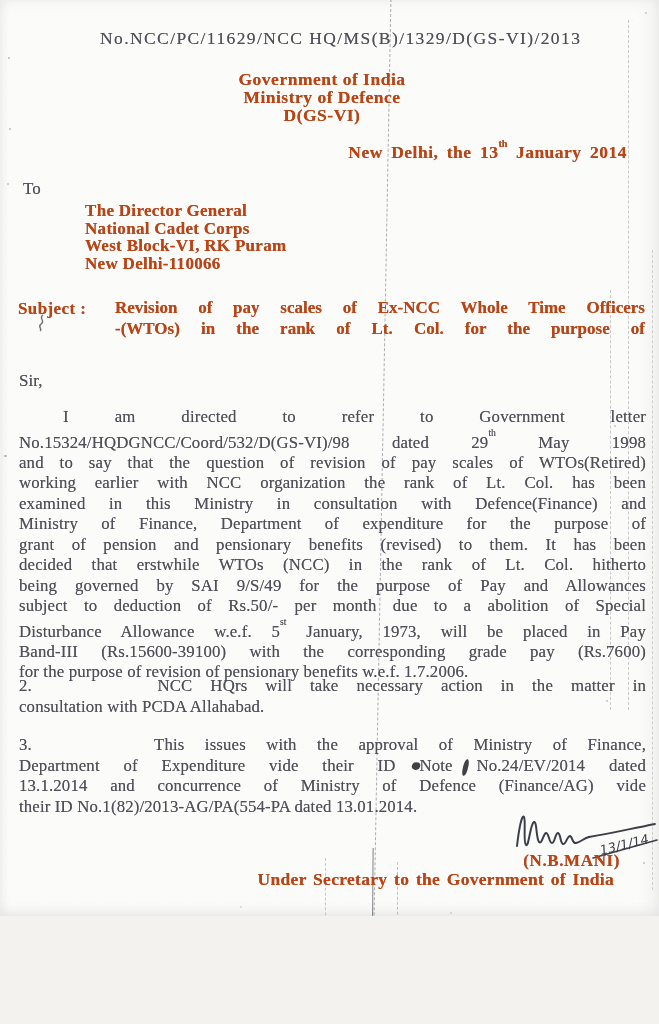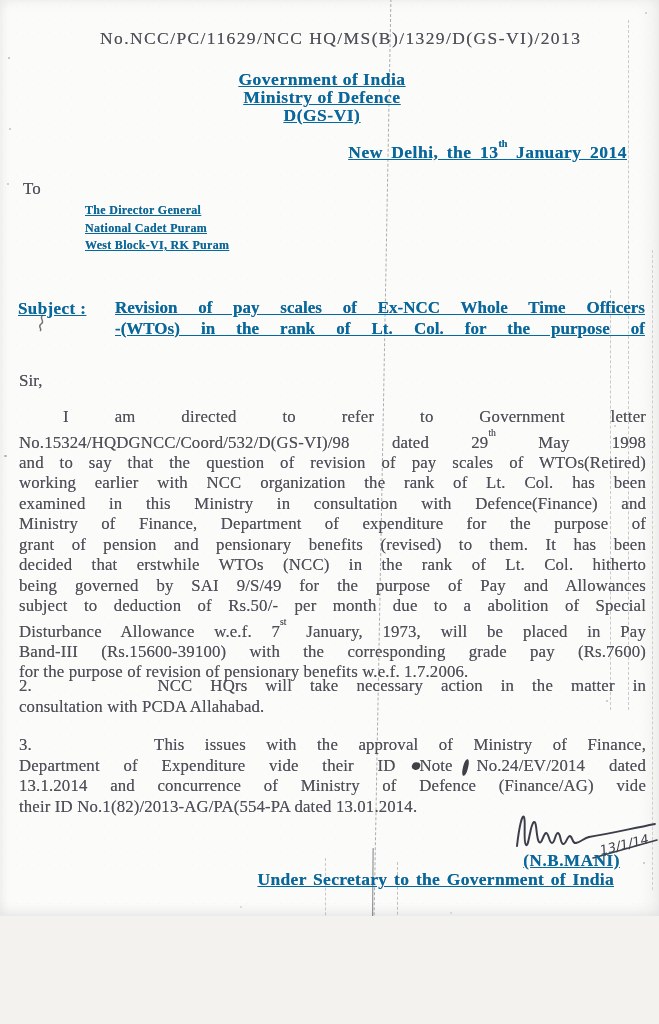--- a/index.html
+++ b/index.html
@@ -11,28 +11,28 @@
     color:#4e4f58;
     box-shadow:inset -8px 0 16px rgba(40,40,50,.05), inset 0 -6px 12px rgba(40,40,50,.035), inset 4px 0 10px rgba(40,40,50,.03);
   }
   .noise{
     position:absolute;inset:0;pointer-events:none;
     background-image:radial-gradient(rgba(60,60,75,.05) .6px, transparent .8px);
     background-size:11px 13px;
     opacity:.8;
   }
   .ink{color:#4e4f58;text-shadow:0 0 .4px rgba(78,79,88,.65);}
-  .bold{font-weight:700;color:#0369a1;text-shadow:0 0 .4px rgba(52,53,62,.6);text-decoration:underline;}
+  .bold{font-weight:700;color:#c2410c;text-shadow:0 0 .4px rgba(52,53,62,.6);}
 
   .abs{position:absolute;}
   .ref{top:28px;left:100px;font-size:17.5px;letter-spacing:1.4px;white-space:nowrap;}
   .org{top:70px;left:0;width:644px;text-align:center;font-size:17.5px;line-height:18px;letter-spacing:.5px;}
   .dateline{top:142px;left:0;right:32px;text-align:right;font-size:17.5px;letter-spacing:.5px;word-spacing:3.5px;white-space:nowrap;}
   .to{top:179px;left:23px;font-size:17px;}
-  .address{top:202px;left:85px;font-size:12px;line-height:17.6px;letter-spacing:.3px;}
+  .address{top:202px;left:85px;font-size:17px;line-height:17.6px;letter-spacing:.3px;}
   .subject-label{top:299px;left:18px;font-size:17px;letter-spacing:.4px;}
   .subject-text{top:297px;left:115px;width:530px;font-size:17px;line-height:21px;}
   .sir{top:371px;left:19px;font-size:17px;}
   .para{left:19px;width:627px;font-size:16.8px;line-height:20.5px;letter-spacing:.15px;}
   .p1{top:407px;} .p2{top:676px;} .p3{top:735px;}
   .jline{text-align:justify;text-align-last:justify;white-space:nowrap;}
   .jline.last{text-align-last:left;}
   .jline.indent{text-indent:44px;}
   sup.ord{font-size:.58em;position:relative;top:-.45em;letter-spacing:0;}
 
@@ -65,22 +65,23 @@
     <div>Government of India</div>
     <div>Ministry of Defence</div>
     <div>D(GS-VI)</div>
   </div>
 
   <div class="abs dateline bold"><span>New Delhi, the 13</span><sup class="ord">th</sup><span> January 2014</span></div>
 
   <div class="abs to ink">To</div>
   <div class="abs address bold">
     <div>The Director General</div>
-    <div>National Cadet Puram</div>
+    <div>National Cadet Corps</div>
     <div>West Block-VI, RK Puram</div>
+    <div>New Delhi-110066</div>
   </div>
 
   <div class="abs subject-label bold">Subject :</div>
   <svg class="abs" style="left:36px;top:314px;" width="14" height="18" viewBox="0 0 14 18">
     <path d="M7,1 C2,4 10,7 5,10 C1,13 7,15 4,17" fill="none" stroke="rgba(52,53,62,.7)" stroke-width="1.4"></path>
   </svg>
   <div class="abs subject-text bold">
     <div class="jline">Revision of pay scales of Ex-NCC Whole Time Officers</div>
     <div class="jline">-(WTOs) in the rank of Lt. Col. for the purpose of</div>
   </div>
@@ -91,21 +92,21 @@
     <div class="jline indent">I am directed to refer to Government letter</div>
     <div class="jline"><span>No.15324/HQDGNCC/Coord/532/D(GS-VI)/98 dated 29</span><sup class="ord">th</sup><span> May 1998</span></div>
     <div class="jline">and to say that the question of revision of pay scales of WTOs(Retired)</div>
     <div class="jline">working earlier with NCC organization the rank of Lt. Col. has been</div>
     <div class="jline">examined in this Ministry in consultation with Defence(Finance) and</div>
     <div class="jline">Ministry of Finance, Department of expenditure for the purpose of</div>
     <div class="jline">grant of pension and pensionary benefits (revised) to them.  It has been</div>
     <div class="jline">decided that erstwhile WTOs (NCC) in the rank of Lt. Col. hitherto</div>
     <div class="jline">being governed by SAI 9/S/49 for the purpose of Pay and Allowances</div>
     <div class="jline">subject to deduction of Rs.50/- per month due to a abolition of Special</div>
-    <div class="jline"><span>Disturbance Allowance w.e.f. 7</span><sup class="ord">st</sup><span> January, 1973, will be placed in Pay</span></div>
+    <div class="jline"><span>Disturbance Allowance w.e.f. 5</span><sup class="ord">st</sup><span> January, 1973, will be placed in Pay</span></div>
     <div class="jline">Band-III (Rs.15600-39100) with the corresponding grade pay (Rs.7600)</div>
     <div class="jline last">for the purpose of revision of pensionary benefits w.e.f. 1.7.2006.</div>
   </div>
 
   <div class="abs para p2 ink">
     <div class="jline">2.&nbsp;&nbsp;&nbsp;&nbsp;&nbsp;&nbsp; NCC HQrs will take necessary action in the matter in</div>
     <div class="jline last">consultation with PCDA Allahabad.</div>
   </div>
 
   <div class="abs para p3 ink">

